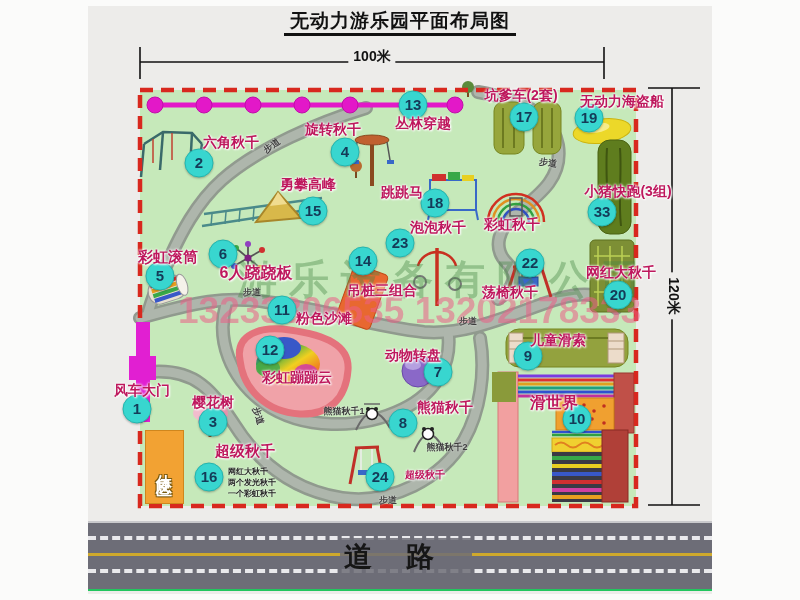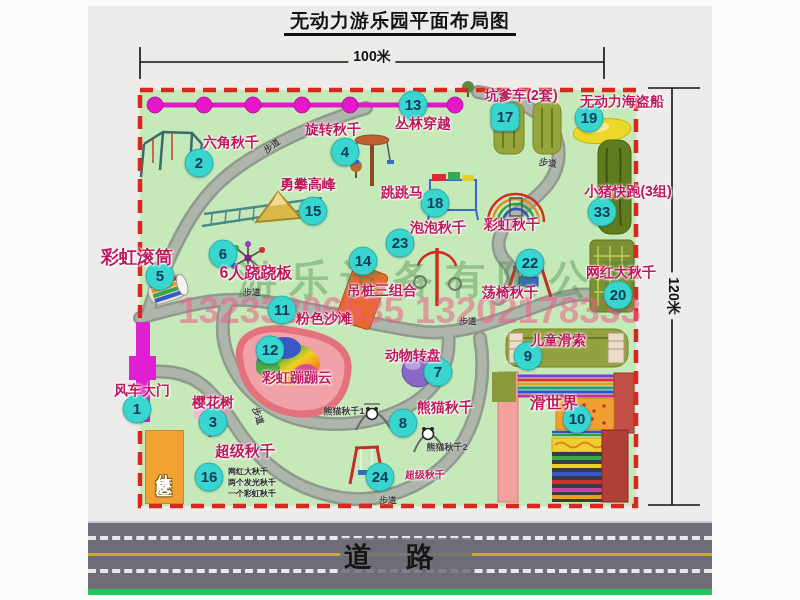--- a/index.html
+++ b/index.html
@@ -30,21 +30,21 @@
          white-space:nowrap;text-shadow:0 0 2px #eee;}
   .note-line{position:absolute;font-size:8px;font-weight:bold;color:#222;
          white-space:nowrap;text-shadow:0 0 2px #fff;}
   #rest-area{position:absolute;left:145px;top:430px;width:37px;height:72px;
          background:#f2a233;border:1px solid #cf861d;
          writing-mode:vertical-rl;text-orientation:upright;
          color:#fff;font-size:16px;font-weight:bold;letter-spacing:4px;
          text-align:center;line-height:37px;
          text-shadow:1px 1px 0 #7a5a10,-1px 1px 0 #7a5a10,1px -1px 0 #7a5a10,-1px -1px 0 #7a5a10;}
   #road{position:absolute;left:88px;top:521px;width:624px;height:66px;
-        background:#6d6d77;border-top:2px solid #c9c9cc;border-bottom:6px solid #22c55e;}
+        background:#6d6d77;border-top:2px solid #c9c9cc;border-bottom:2px solid #22c55e;}
   .lane{position:absolute;left:0;width:624px;height:0;
         border-top:4px dashed #e9e9ec;}
   #lane1{top:13px;} #lane2{top:46px;}
   #centerline{position:absolute;left:0;top:30px;width:624px;height:3px;background:#cfa92c;}
   #road-label{position:absolute;left:252px;top:15px;font-size:28px;font-weight:bold;
         color:#161616;letter-spacing:34px;background:rgba(109,109,119,0.85);
         padding:0 4px;}
 </style>
 </head>
 <body>
@@ -355,21 +355,21 @@
   <div id="markers">
       <div class="badge" style="left: 137px; top: 409px;">1</div>
       <div class="map-label" style="left: 142px; top: 391px; font-size: 14px;">风车大门</div>
       <div class="badge" style="left: 199px; top: 163px;">2</div>
       <div class="map-label" style="left: 231px; top: 143px; font-size: 14px;">六角秋千</div>
       <div class="badge" style="left: 213px; top: 422px;">3</div>
       <div class="map-label" style="left: 213px; top: 403px; font-size: 14px;">樱花树</div>
       <div class="badge" style="left: 345px; top: 152px;">4</div>
       <div class="map-label" style="left: 333px; top: 130px; font-size: 14px;">旋转秋千</div>
       <div class="badge" style="left: 160px; top: 276px;">5</div>
-      <div class="map-label" style="left: 137px; top: 257px; font-size: 18px;">彩虹滚筒</div>
+      <div class="map-label" style="left: 168px; top: 257px; font-size: 15px;">彩虹滚筒</div>
       <div class="badge" style="left: 223px; top: 254px;">6</div>
       <div class="map-label" style="left: 256px; top: 273px; font-size: 16px;">6人跷跷板</div>
       <div class="badge" style="left: 438px; top: 372px;">7</div>
       <div class="map-label" style="left: 413px; top: 356px; font-size: 14px;">动物转盘</div>
       <div class="badge" style="left: 403px; top: 423px;">8</div>
       <div class="map-label" style="left: 445px; top: 408px; font-size: 14px;">熊猫秋千</div>
       <div class="badge" style="left: 528px; top: 356px;">9</div>
       <div class="map-label" style="left: 558px; top: 341px; font-size: 14px;">儿童滑索</div>
       <div class="badge" style="left: 570px; top: 419px; margin-left: 7px;">10</div>
       <div class="map-label" style="left: 554px; top: 403px; font-size: 16px;">滑世界</div>
@@ -378,21 +378,21 @@
       <div class="badge" style="left: 270px; top: 350px;">12</div>
       <div class="map-label" style="left: 297px; top: 378px; font-size: 14px;">彩虹蹦蹦云</div>
       <div class="badge" style="left: 413px; top: 105px;">13</div>
       <div class="map-label" style="left: 423px; top: 124px; font-size: 14px;">丛林穿越</div>
       <div class="badge" style="left: 363px; top: 261px;">14</div>
       <div class="map-label" style="left: 382px; top: 291px; font-size: 14px;">吊桩三组合</div>
       <div class="badge" style="left: 313px; top: 211px;">15</div>
       <div class="map-label" style="left: 308px; top: 185px; font-size: 14px;">勇攀高峰</div>
       <div class="badge" style="left: 209px; top: 477px;">16</div>
       <div class="map-label" style="left: 245px; top: 451px; font-size: 15px;">超级秋千</div>
-      <div class="badge" style="left: 505px; top: 117px; border-radius: 8px;">17</div>
+      <div class="badge" style="left: 524px; top: 117px;">17</div>
       <div class="map-label" style="left: 521px; top: 96px; font-size: 14px;">坑爹车(2套)</div>
       <div class="badge" style="left: 435px; top: 203px;">18</div>
       <div class="map-label" style="left: 402px; top: 193px; font-size: 14px;">跳跳马</div>
       <div class="badge" style="left: 589px; top: 118px;">19</div>
       <div class="map-label" style="left: 622px; top: 102px; font-size: 14px;">无动力海盗船</div>
       <div class="badge" style="left: 618px; top: 295px;">20</div>
       <div class="map-label" style="left: 621px; top: 273px; font-size: 14px;">网红大秋千</div>
       <div class="badge" style="left: 602px; top: 212px;">33</div>
       <div class="map-label" style="left: 628px; top: 192px; font-size: 14px;">小猪快跑(3组)</div>
       <div class="badge" style="left: 530px; top: 263px;">22</div>

